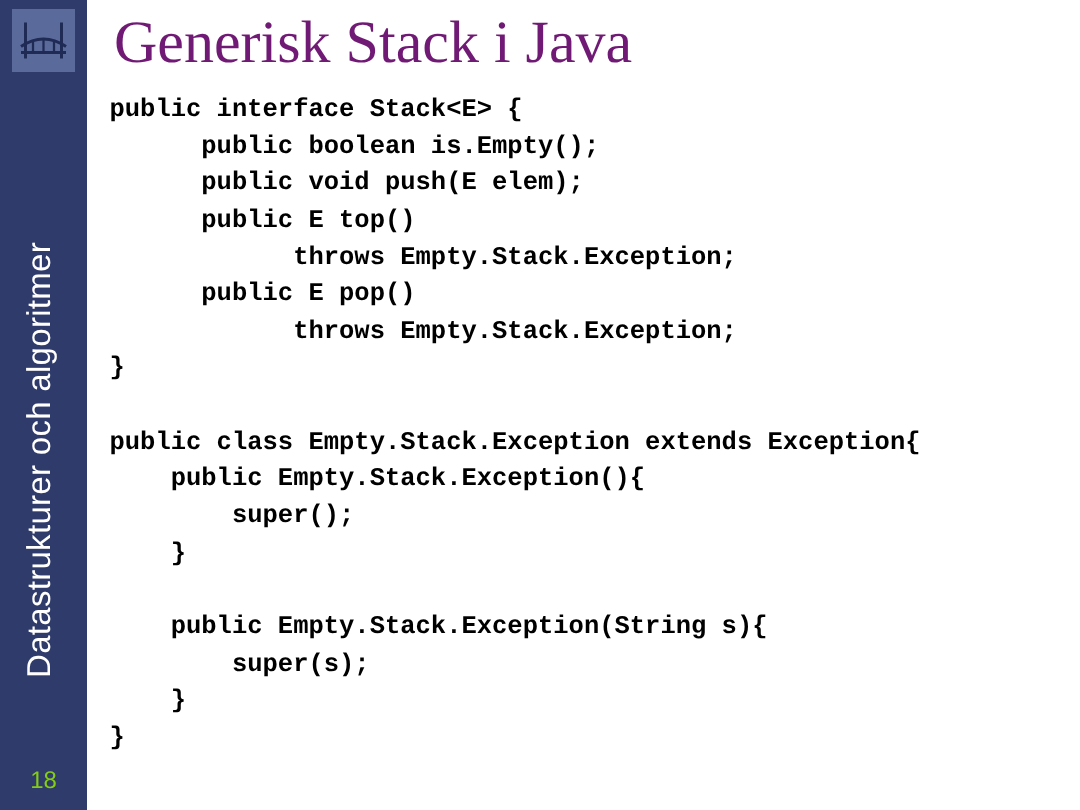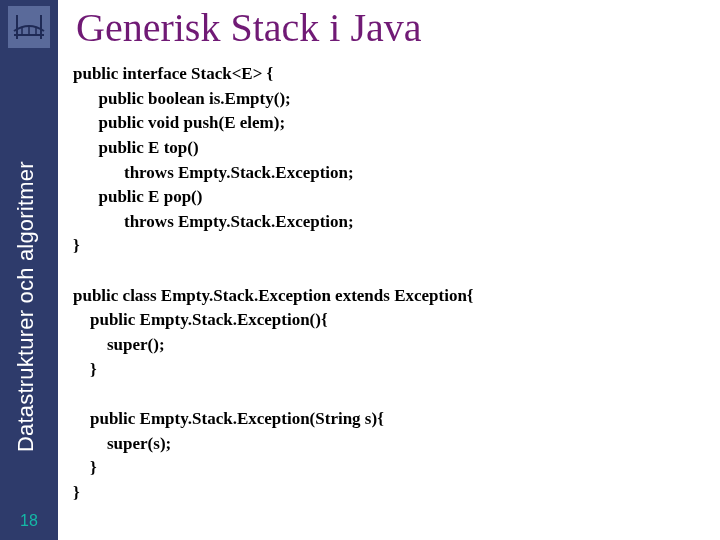--- a/index.html
+++ b/index.html
@@ -47,38 +47,38 @@
     font-family: Arial, sans-serif;
     white-space: nowrap;
     letter-spacing: 0.2px;
   }
   .page-num {
     position: absolute;
     left: 0;
     bottom: 10px;
     width: 58px;
     text-align: center;
-    color: #14b8a6;
+    color: #84cc16;
     font-size: 16px;
     font-family: Arial, sans-serif;
   }
   .title {
     position: absolute;
     left: 76px;
     top: 4px;
     font-family: "Times New Roman", Times, serif;
     font-size: 40px;
     color: #701a75;
     font-weight: 400;
   }
   .code {
     position: absolute;
     left: 73px;
     top: 62px;
-    font-family: Liberation Serif, serif;
+    font-family: Liberation Mono, monospace;
     font-size: 17px;
     font-weight: bold;
     color: #000000;
     line-height: 1.45;
     white-space: pre;
   }
 </style>
 </head>
 <body>
 

